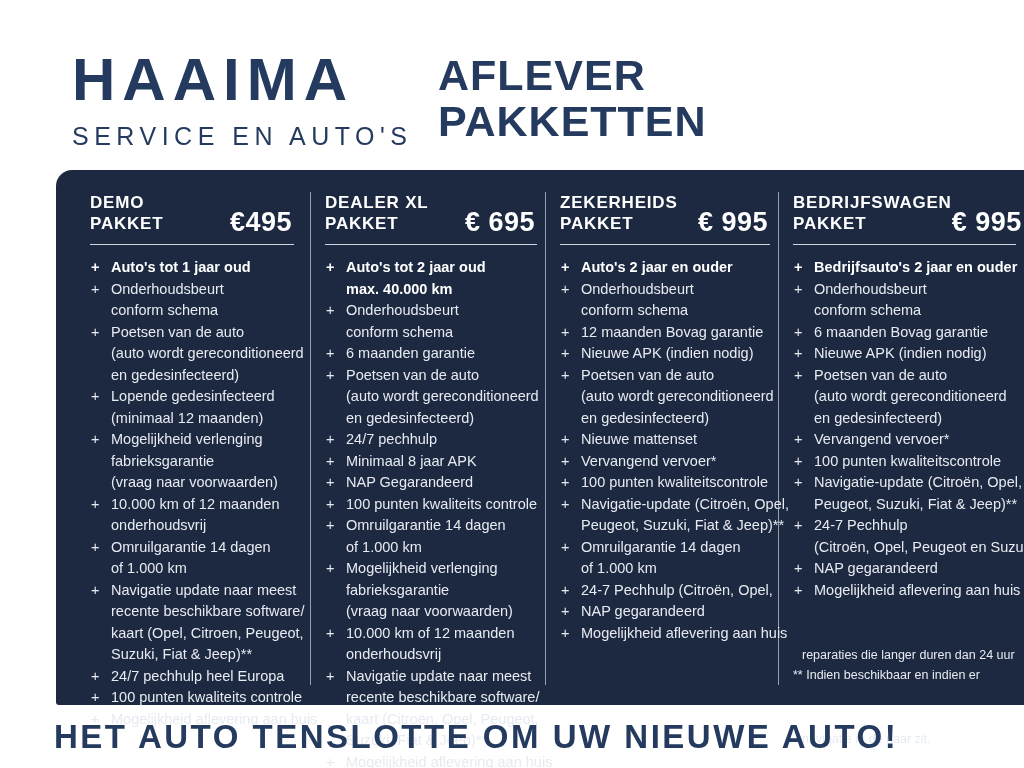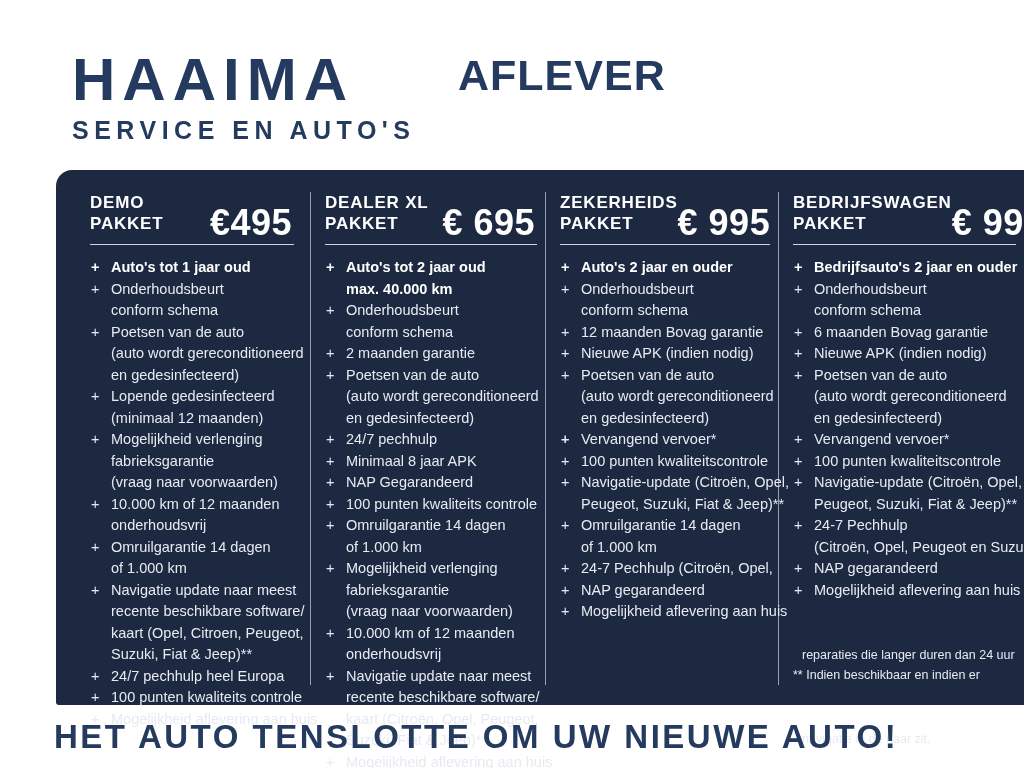--- a/index.html
+++ b/index.html
@@ -18,24 +18,24 @@
     font-family:"Liberation Sans", sans-serif;
     position:relative;
     overflow:hidden;
   }
   
   .brand{position:absolute;left:72px;top:50px;width:345px;color:var(--navy);}
   .brand-name{
     font-size:60px;font-weight:800;letter-spacing:7px;line-height:60px;white-space:nowrap;
   }
   .brand-subtitle{
-    font-size:25px;font-weight:700;letter-spacing:5.5px;line-height:28px;margin-top:6px;white-space:nowrap;
+    font-size:25px;font-weight:400;letter-spacing:5.5px;line-height:28px;margin-top:12px;white-space:nowrap;
   }
   .page-title{
-    position:absolute;left:458px;top:52px;color:var(--navy);
+    position:absolute;left:438px;top:52px;color:var(--navy);
     font-size:43px;font-weight:800;line-height:46px;letter-spacing:1px;
   }
   
   .panel{
     position:absolute;left:56px;top:170px;width:968px;height:535px;
     background:var(--panel-bg);
     border-radius:16px 0 0 3px;
     display:flex;
     padding:22px 0 20px 0;
   }
@@ -44,21 +44,21 @@
   .col-0{width:254px;padding:0 16px 0 34px;}
   .col-1{width:235px;padding:0 8px 0 14px;}
   .col-2{width:233px;padding:0 8px 0 14px;}
   .col-3{width:246px;padding:0 8px 0 14px;}
   .pkg-header{display:flex;justify-content:space-between;align-items:flex-end;}
   .pkg-name{
     font-size:17px;line-height:21px;font-weight:700;color:var(--white);
     letter-spacing:.8px;white-space:nowrap;
   }
   .pkg-price{
-    font-size:36px;font-weight:700;color:var(--white);line-height:23px;
+    font-size:27px;font-weight:700;color:var(--white);line-height:23px;
     letter-spacing:.5px;white-space:nowrap;padding-right:2px;
   }
   .rule{height:1px;background:var(--rule);margin:10px 0 12px 0;}
   .items{}
   .item{
     position:relative;padding-left:21px;
     color:var(--item-text);font-size:14.5px;line-height:21.5px;font-weight:400;
   }
   .item.bold{font-weight:700;color:var(--white);}
   .item .marker{position:absolute;left:1px;top:0;}
@@ -75,20 +75,21 @@
 </head>
 <body>
 
 <div class="brand">
   <div class="brand-name">HAAIMA</div>
   <div class="brand-subtitle">SERVICE EN AUTO'S</div>
 </div>
 
 <div class="page-title">
   <div>AFLEVER</div>
+  <div>PAKKETTEN</div>
 </div>
 
 <div class="panel" id="packages-panel">
     <div class="col col-0">
       <div class="pkg-header">
         <div class="pkg-name">
           <div>DEMO</div>
           <div>PAKKET</div>
         </div>
         <div class="pkg-price">€495</div>
@@ -167,21 +168,21 @@
           <div class="line">Auto's tot 2 jaar oud</div>
           <div class="line">max. 40.000 km</div>
         </div>
         <div class="item">
           <span class="marker">+</span>
           <div class="line">Onderhoudsbeurt</div>
           <div class="line">conform schema</div>
         </div>
         <div class="item">
           <span class="marker">+</span>
-          <div class="line">2 maanden garantie</div>
+          <div class="line">6 maanden garantie</div>
         </div>
         <div class="item">
           <span class="marker">+</span>
           <div class="line">Poetsen van de auto</div>
           <div class="line">(auto wordt gereconditioneerd</div>
           <div class="line">en gedesinfecteerd)</div>
         </div>
         <div class="item">
           <span class="marker">+</span>
           <div class="line">24/7 pechhulp</div>
@@ -255,20 +256,21 @@
           <div class="line">Nieuwe APK (indien nodig)</div>
         </div>
         <div class="item">
           <span class="marker">+</span>
           <div class="line">Poetsen van de auto</div>
           <div class="line">(auto wordt gereconditioneerd</div>
           <div class="line">en gedesinfecteerd)</div>
         </div>
         <div class="item">
           <span class="marker">+</span>
+          <div class="line">Nieuwe mattenset</div>
         </div>
         <div class="item">
           <span class="marker">+</span>
           <div class="line">Vervangend vervoer*</div>
         </div>
         <div class="item">
           <span class="marker">+</span>
           <div class="line">100 punten kwaliteitscontrole</div>
         </div>
         <div class="item">

